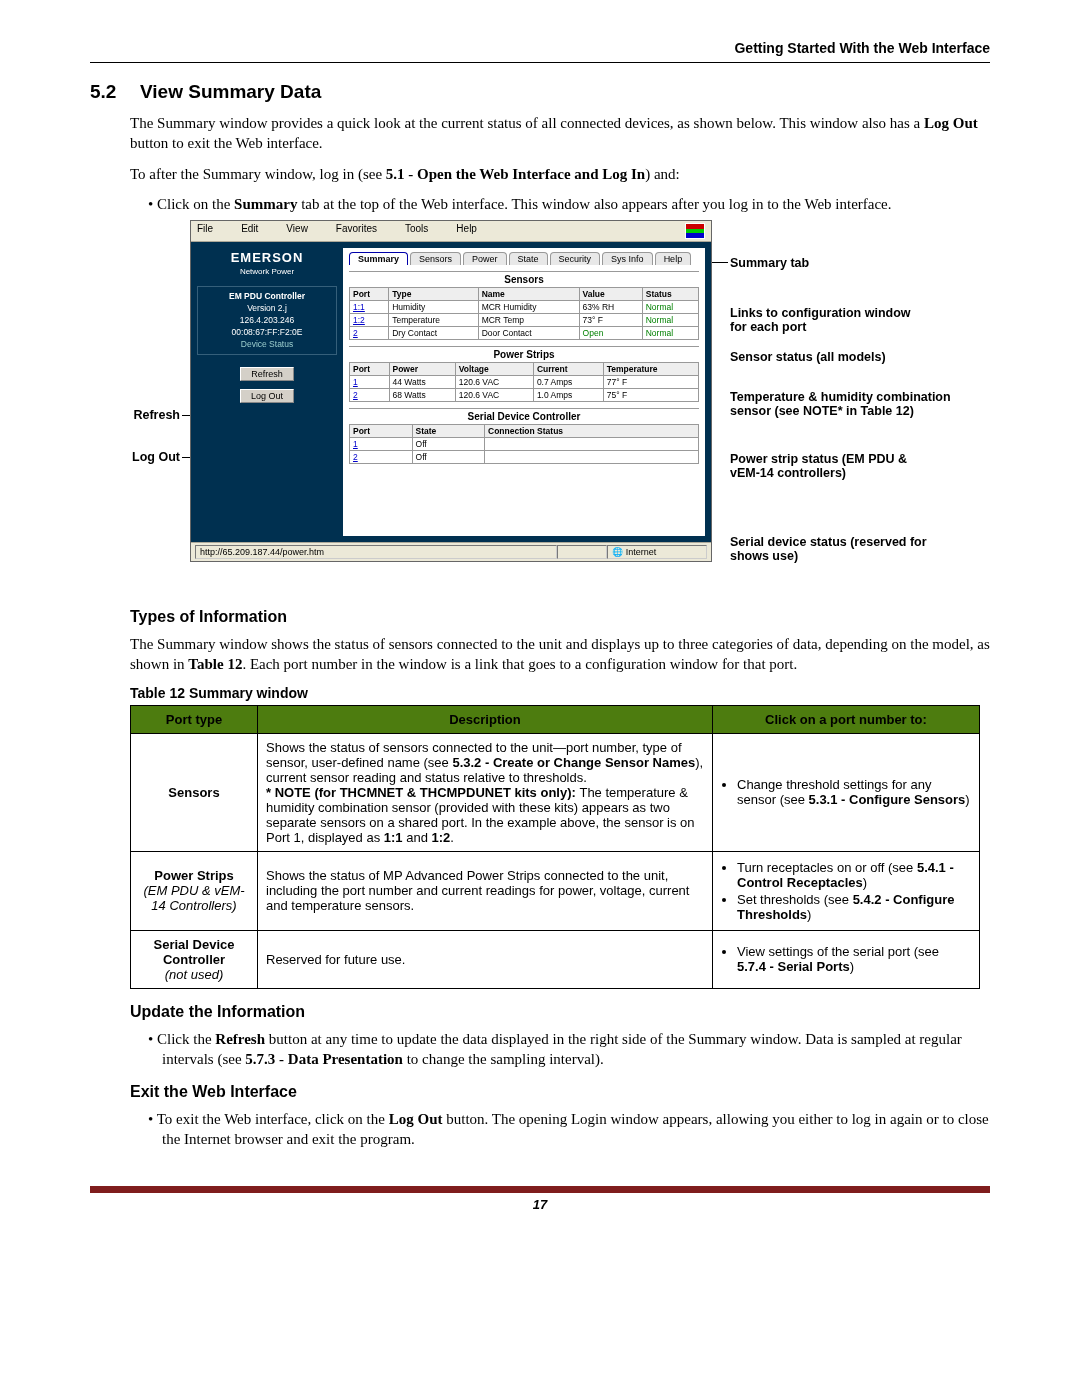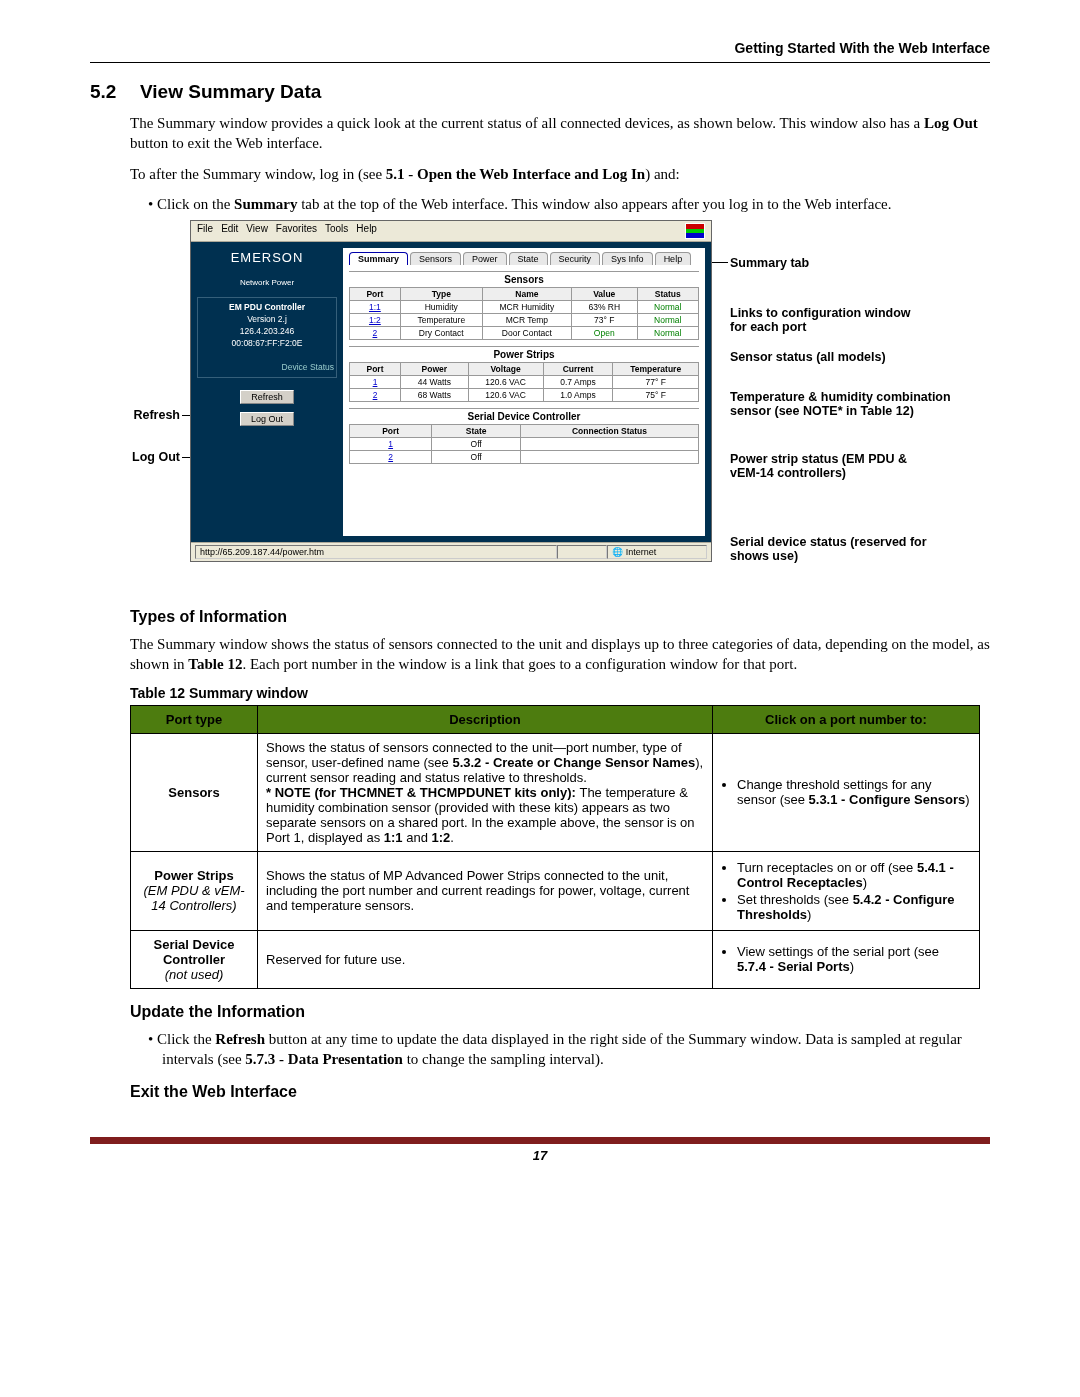--- a/index.html
+++ b/index.html
@@ -86,52 +86,52 @@
     text-align: center;
     font-size: 8px;
     line-height: 10px;
   }
   .menubar {
     background: #ece9d8;
     padding: 2px 6px;
     font-size: 10px;
     color: #000;
     display: flex;
-    gap: 8px;
+    gap: 28px;
     border-bottom: 1px solid #aca899;
   }
   .menubar span { display:inline-block; }
   .menubar .flag { margin-left:auto; width:18px; height:14px; background:linear-gradient(to bottom,#c00 33%,#0c0 33% 66%,#00c 66%); border:1px solid #fff; }
   .content-frame {
     display: flex;
     background: #003050;
     height: 300px;
   }
   .sidebar {
     width: 140px;
     color: #fff;
     font-size: 9px;
     padding: 8px 6px;
     text-align: center;
   }
   .logo-box {
-    font-weight: normal;
+    font-weight: bold;
     font-size: 13px;
     letter-spacing: 1px;
-    margin-bottom: 13px;
+    margin-bottom: 2px;
   }
   .logo-sub { font-size:8px; margin-bottom:10px; }
   .side-box {
     border: 1px solid #355f7a;
     padding: 4px 2px;
     font-size: 8.5px;
     line-height: 1.4;
     margin-bottom: 8px;
   }
-  .side-box .devstat { color: #9cc; text-align:right; margin-top:12px;}
+  .side-box .devstat { color: #9cc; text-align:center; margin-top:0;}
   .wbtn {
     background: #d4d0c8;
     color: #000;
     border: 1px solid #888;
     border-top-color:#fff; border-left-color:#fff;
     padding: 1px 10px;
     font-size: 9px;
     margin: 4px auto;
     display: inline-block;
   }
@@ -166,22 +166,22 @@
     padding-top:2px;
   }
   .mini-table {
     border-collapse: collapse;
     width: 100%;
     font-size: 8.5px;
     margin-bottom: 6px;
   }
   .mini-table th, .mini-table td {
     border: 1px solid #999;
-    padding: 1px 16px;
-    text-align: center;
+    padding: 1px 3px;
+    text-align: left;
   }
   .mini-table th { background:#eee; font-weight:bold; }
   .mini-table .link { color:#00c; text-decoration:underline; }
   .statusbar {
     background:#ece9d8;
     border-top:1px solid #aca899;
     font-size:9px;
     padding:2px 4px;
     display:flex;
   }
@@ -458,15 +458,18 @@
     </tr>
   </tbody>
     </table>
 
   <div class="subheading">Update the Information</div>
   <p class="bullet-item">
     <span>Click the </span><b>Refresh</b><span> button at any time to update the data displayed in the right side of the Summary window. Data is sampled at regular intervals (see </span><b>5.7.3 - Data Presentation</b><span> to change the sampling interval).</span>
   </p>
 
   <div class="subheading">Exit the Web Interface</div>
+  <p class="bullet-item">
+    <span>To exit the Web interface, click on the </span><b>Log Out</b><span> button. The opening Login window appears, allowing you either to log in again or to close the Internet browser and exit the program.</span>
+  </p>
 
   <div class="footer">17</div>
 </div>
 
 </body></html>

